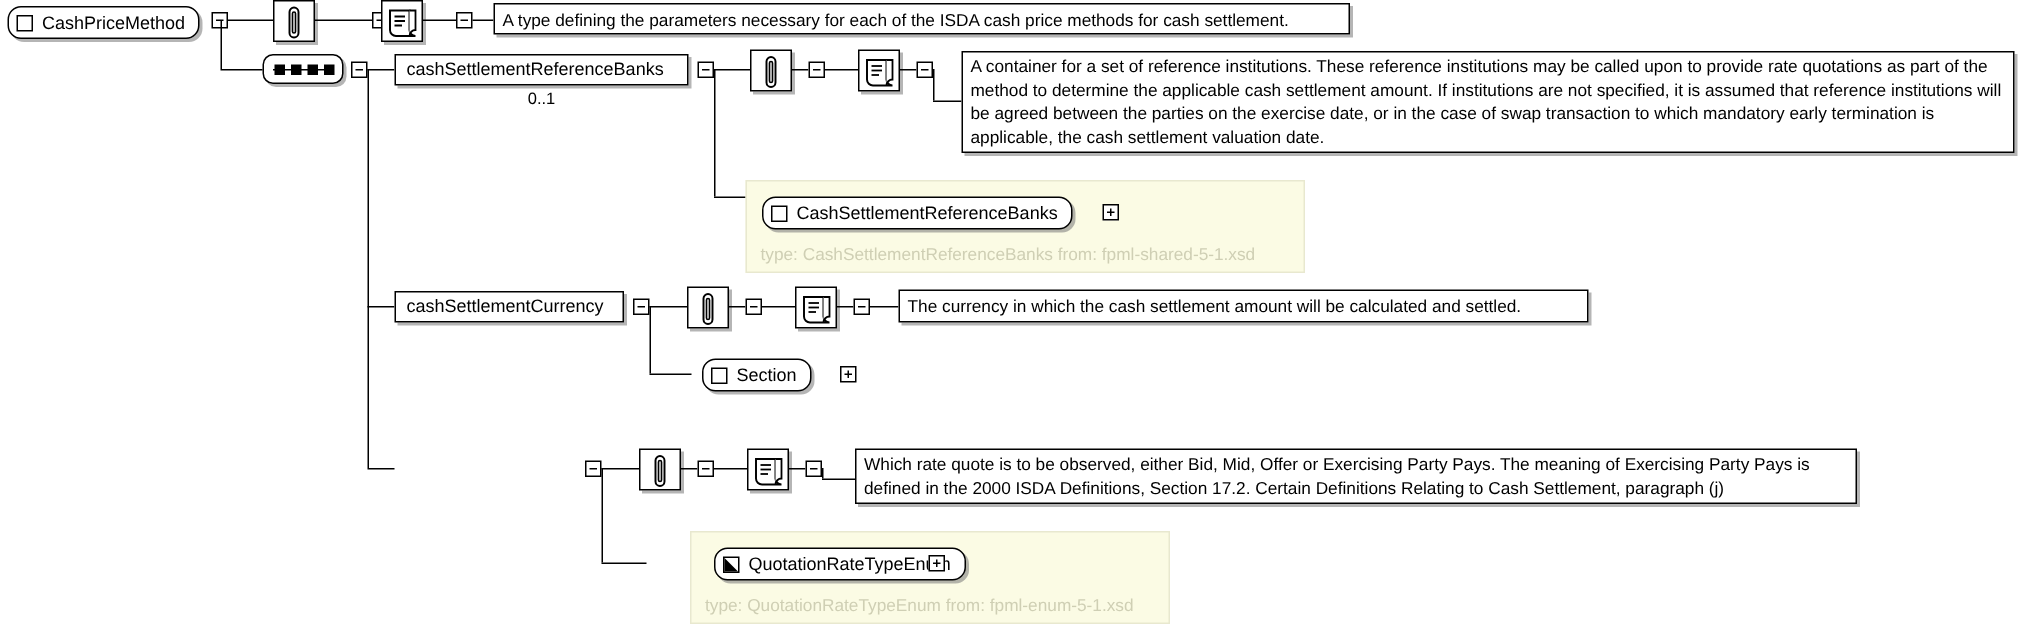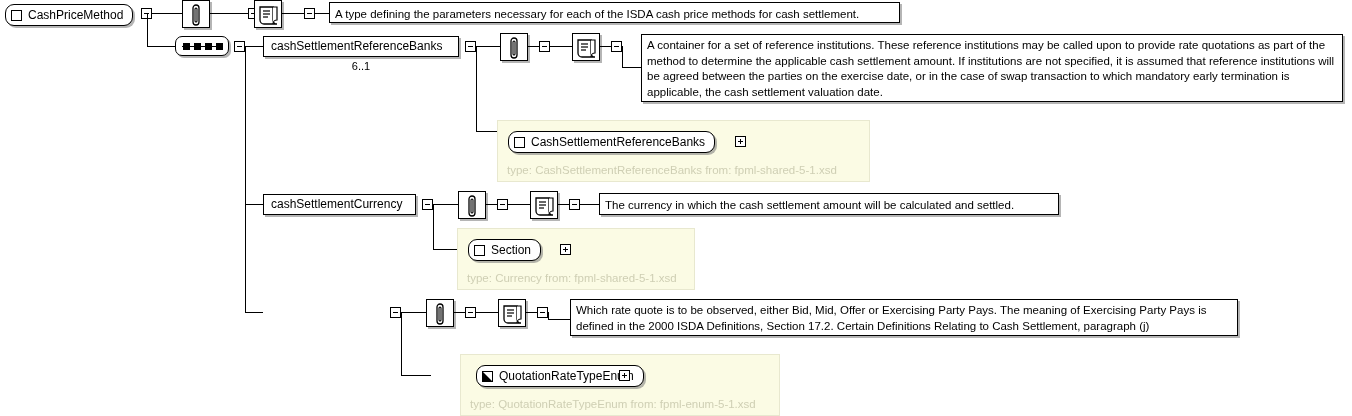--- a/index.html
+++ b/index.html
@@ -144,21 +144,21 @@
   <div class="toggle" style="left:234px;top:41px;"></div>
 
   <div class="hline" style="left:245px;top:46px;width:18px;"></div>
   <div class="vline" style="left:245px;top:46px;height:266px;"></div>
   <div class="hline" style="left:245px;top:204px;width:18px;"></div>
   <div class="hline" style="left:245px;top:312px;width:18px;"></div>
 
   <div class="rectnode" style="left:263px;top:36px;width:196px;">
     <span>cashSettlementReferenceBanks</span>
   </div>
-  <div class="occurs" style="left:263px;top:60px;width:196px;">6..1</div>
+  <div class="occurs" style="left:263px;top:60px;width:196px;">0..1</div>
 
   <div class="toggle" style="left:465px;top:41px;"></div>
   <div class="hline" style="left:476px;top:46px;width:24px;"></div>
 
   <div class="iconbox" style="left:500px;top:33px;">
     <svg width="24" height="24" viewBox="0 0 24 24" aria-hidden="true">
       <rect x="9" y="2" width="6" height="20" rx="3" ry="3" fill="#ffffff" stroke="#000000" stroke-width="1.3"></rect>
       <rect x="11" y="5" width="2" height="14" rx="1" ry="1" fill="#ffffff" stroke="#000000" stroke-width="1.1"></rect>
     </svg>
   </div>
@@ -230,23 +230,20 @@
   <div class="toggle" style="left:569px;top:199px;"></div>
   <div class="hline" style="left:580px;top:204px;width:19px;"></div>
 
   <div class="docbox" style="left:599px;top:193px;width:460px;height:22px;line-height:16px;">
     <span>The currency in which the cash settlement amount will be calculated and settled.</span>
   </div>
 
   <div class="vline" style="left:433px;top:204px;height:45px;"></div>
   <div class="hline" style="left:433px;top:249px;width:28px;"></div>
 
-  <div class="typepanel" style="left:457px;top:228px;width:238px;height:62px;">
-    <span class="caption">type: Currency from: fpml-shared-5-1.xsd</span>
-  </div>
   <div class="elemnode" style="left:468px;top:239px;">
     <span class="glyph"></span>
     <span>Section</span>
   </div>
   <div class="toggle plus" style="left:560px;top:244px;"></div>
 
 
   <div class="toggle" style="left:390px;top:307px;"></div>
   <div class="hline" style="left:401px;top:312px;width:25px;"></div>
 

